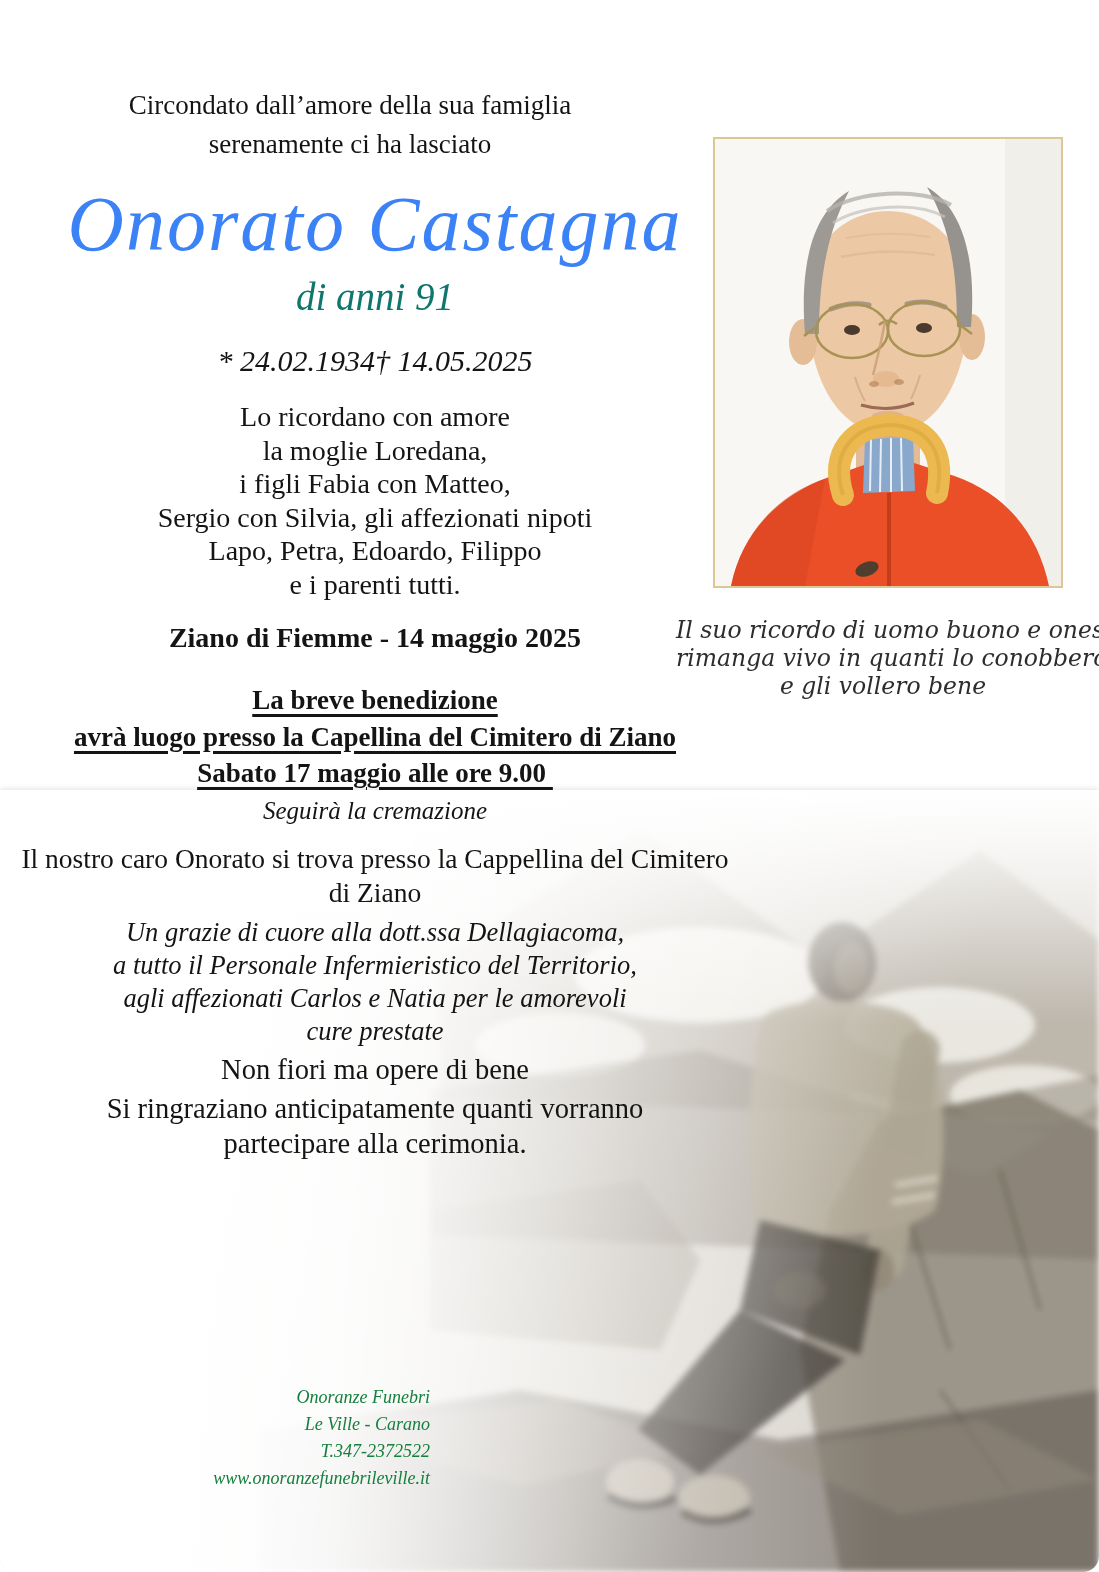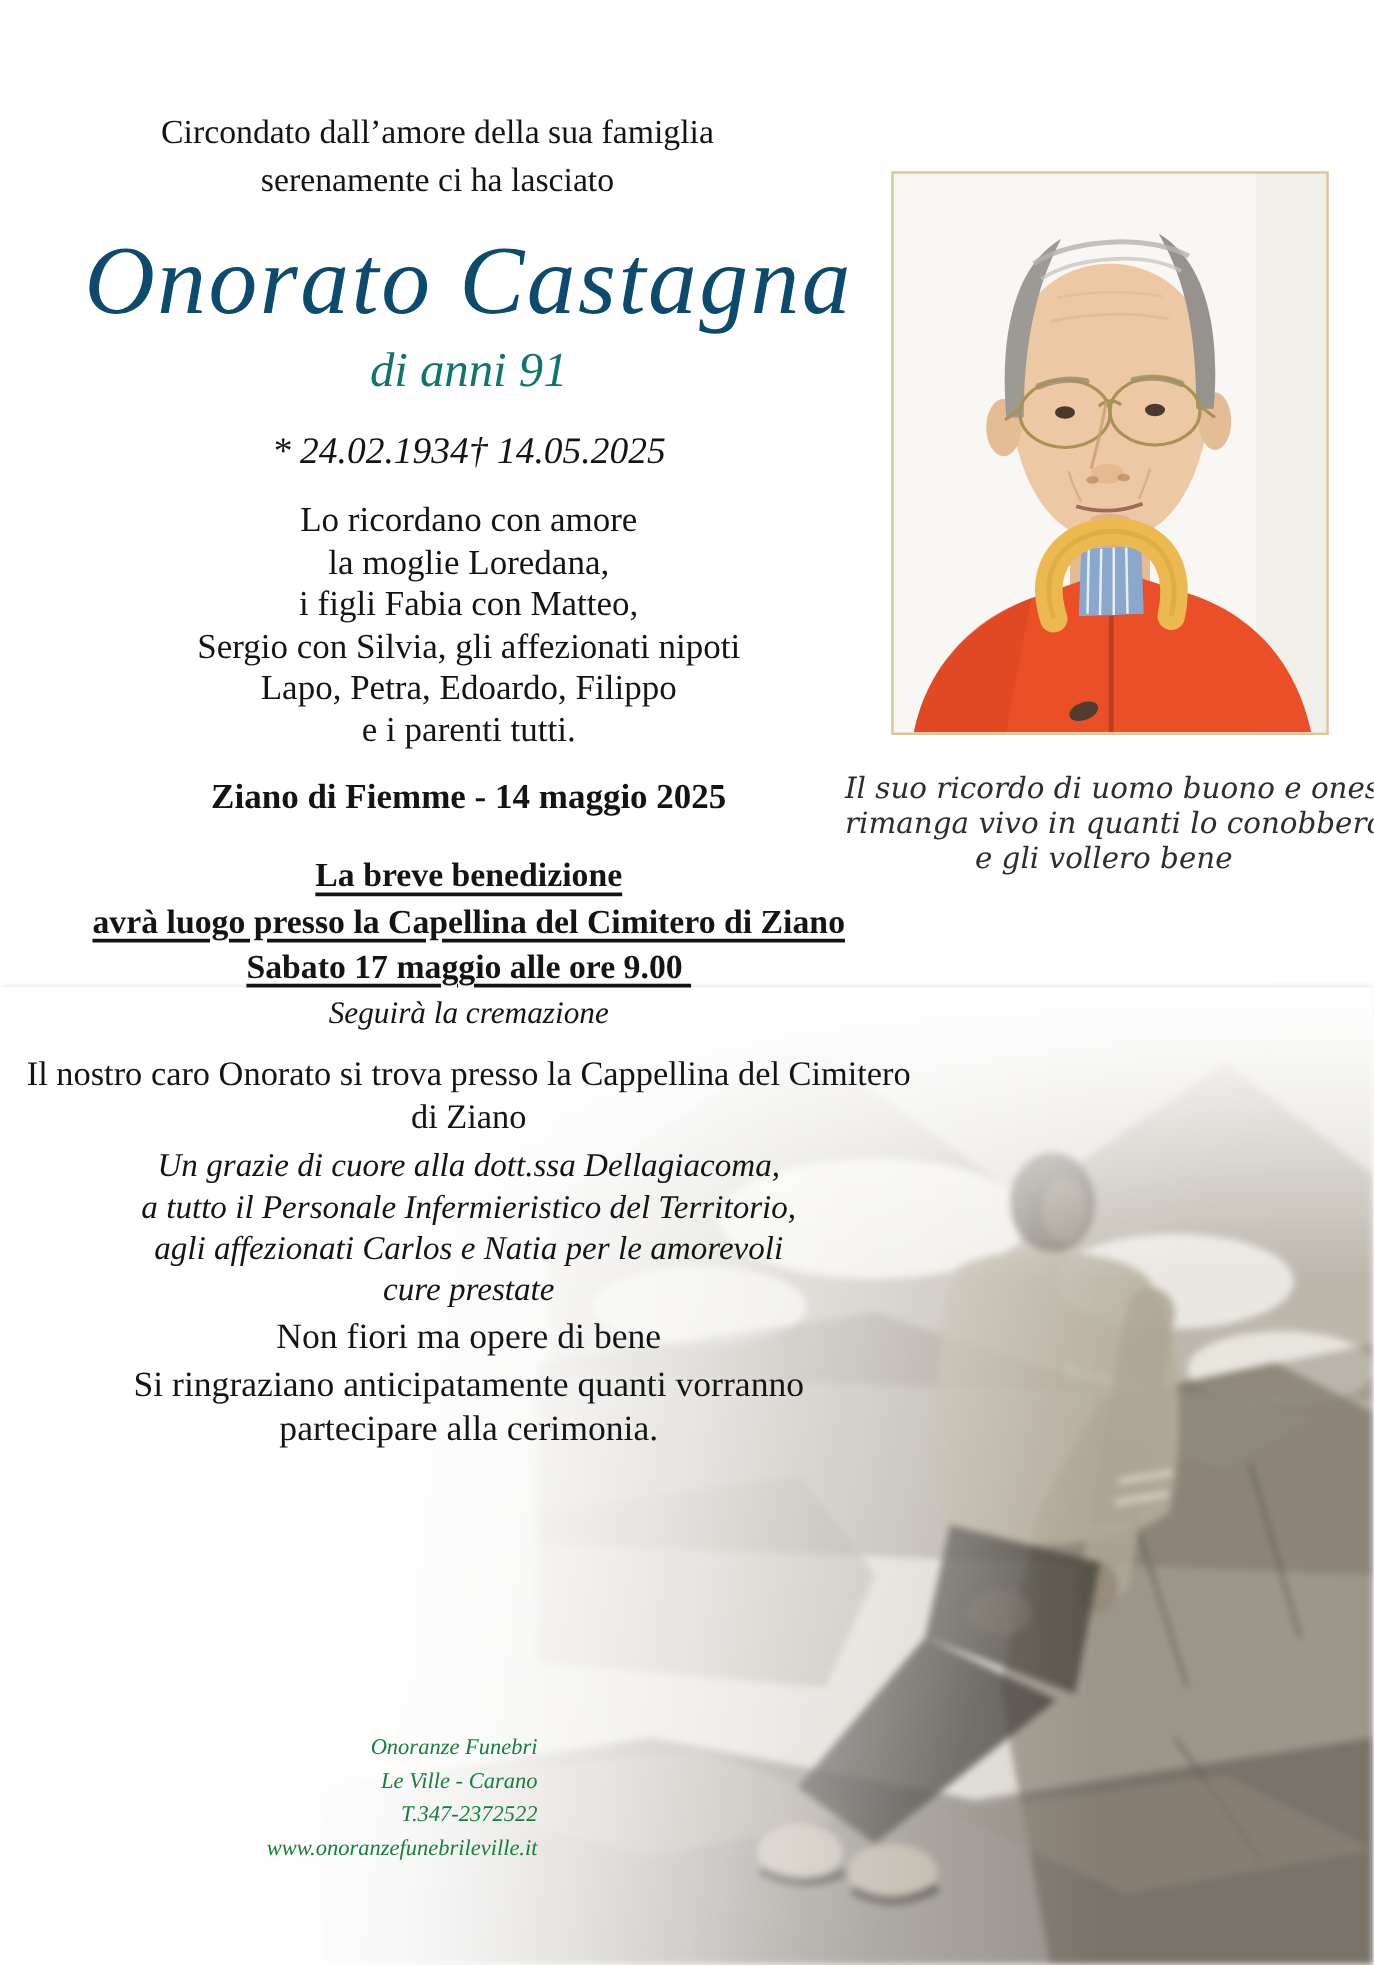--- a/index.html
+++ b/index.html
@@ -3,20 +3,21 @@
 <meta charset="utf-8">
 <style>
   html,body{margin:0;padding:0;background:#ffffff;}
   .page{
     position:relative;
     width:1099px;height:1572px;
     background:#ffffff;
     overflow:hidden;
     font-family:"Liberation Serif", serif;
     color:#141414;
+    border-radius:16px;
   }
   
   .bg-photo{
     position:absolute;left:0;top:790px;width:1099px;height:782px;
   }
   .bg-photo svg{filter:blur(3px);opacity:.95;}
   .bg-fade{
     position:absolute;left:0;top:0;width:100%;height:100%;
     background-image:
       linear-gradient(to bottom, #ffffff 0%, rgba(255,255,255,.8) 7%, rgba(255,255,255,0) 30%),
@@ -106,21 +107,21 @@
       <path d="M 608,706 Q 640,724 676,708 M 682,722 Q 714,740 750,720" stroke="#2e2a24" stroke-width="7" opacity="0.7" fill="none"></path>
     </svg>
     <div class="bg-fade"></div>
   </div>
 
   <div class="block intro">
     <div class="line">Circondato dall’amore della sua famiglia</div>
     <div class="line">serenamente ci ha lasciato</div>
   </div>
 
-  <div class="block deceased-name" style="color:#0c4a6e">Onorato Castagna</div>
+  <div class="block deceased-name" style="color:#3b82f6">Onorato Castagna</div>
   <div class="block age-line" style="color:#0f766e">di anni 91</div>
 
   <div class="block dates">
     <span class="line birth">* 24.02.1934</span><span class="line death">† 14.05.2025</span>
   </div>
 
   <div class="block family">
     <div class="line">Lo ricordano con amore</div>
     <div class="line">la moglie Loredana,</div>
     <div class="line">i figli Fabia con Matteo,</div>

